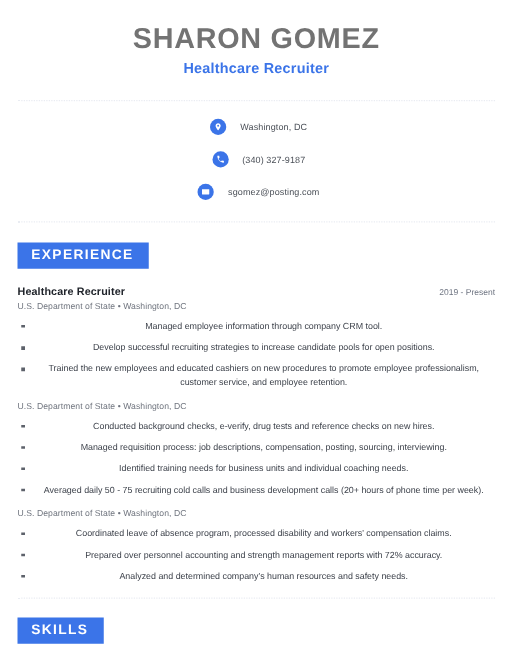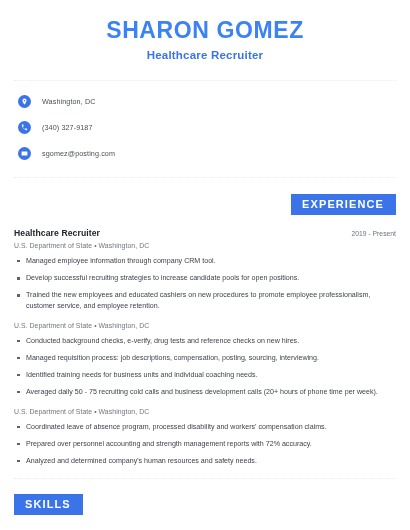--- a/index.html
+++ b/index.html
@@ -24,21 +24,21 @@
 
   
   .header {
     padding-top: 17px;
     text-align: center;
   }
   .name {
     font-size: 23px;
     font-weight: bold;
     letter-spacing: 0.6px;
-    color: #3b82f6;
+    color: #737373;
     line-height: 1.15;
     margin: 0;
   }
   .job-title {
     font-size: 11.5px;
     font-weight: bold;
     color: #3b74e8;
     letter-spacing: 0.2px;
     margin-top: 6px;
   }
@@ -54,20 +54,21 @@
 
   
   .contact {
     padding-top: 11px;
   }
   .contact-row {
     display: flex;
     align-items: center;
     height: 19px;
     margin-bottom: 7px;
+    justify-content: center;
   }
   .contact-icon {
     width: 13px;
     height: 13px;
     border-radius: 50%;
     background: #3b74e8;
     display: flex;
     align-items: center;
     justify-content: center;
     flex: none;
@@ -85,21 +86,21 @@
   .section-badge {
     display: inline-block;
     background: #3b74e8;
     color: #ffffff;
     font-size: 11px;
     font-weight: bold;
     letter-spacing: 1.1px;
     padding: 5px 12px 5px 11px;
     line-height: 1;
   }
-  .badge-wrap-exp { margin-top: 16px; text-align: right; }
+  .badge-wrap-exp { margin-top: 16px; }
   .badge-wrap-skills { margin-top: 15px; }
 
   
   .jobs { margin-top: 13px; }
   .job { margin-bottom: 10px; }
   .job:last-child { margin-bottom: 0; }
   .job-head {
     display: flex;
     align-items: baseline;
     justify-content: space-between;
@@ -119,20 +120,21 @@
   .job-meta {
     font-size: 6.9px;
     color: #70757f;
     margin-top: 3.5px;
     letter-spacing: 0.05px;
   }
   .bullets {
     list-style: none;
     margin: 7px 0 0 0;
     padding: 0;
+    text-align: center;
   }
   .bullets li {
     position: relative;
     padding-left: 12px;
     font-size: 7.1px;
     line-height: 1.5;
     color: #3d424b;
     margin-bottom: 6.5px;
   }
   .bullets li:last-child { margin-bottom: 0; }

